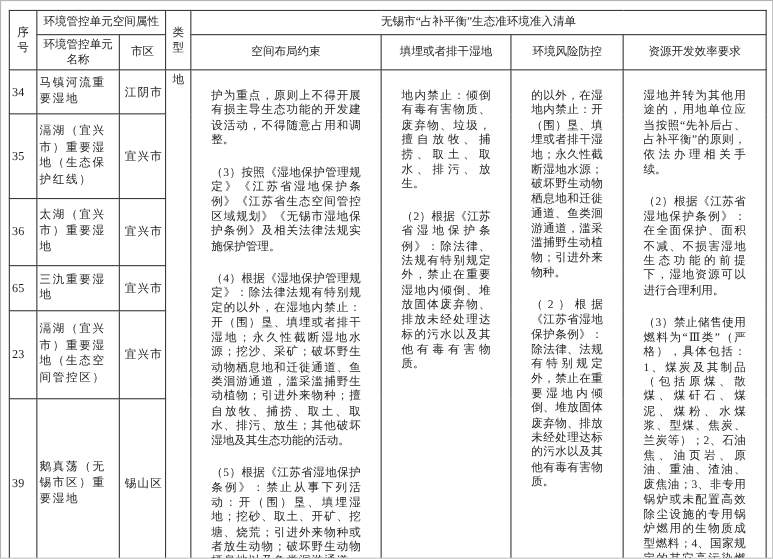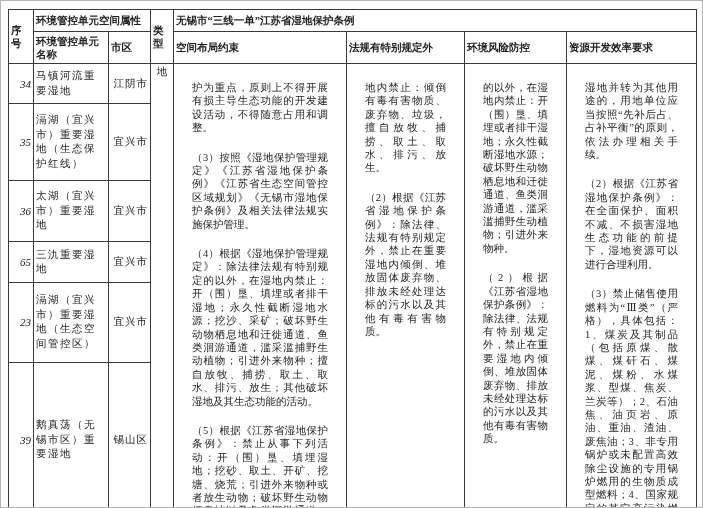--- a/index.html
+++ b/index.html
@@ -21,32 +21,31 @@
   }
   table.doc th, table.doc td{
     border:1px solid #3a3a3a;
     font-family:"Liberation Serif","DejaVu Serif",serif;
     color:#1e1e1e;
     box-sizing:border-box;
     padding:1px 2px;
     overflow:hidden;
   }
   thead th{
-    font-weight:bold;
+    font-weight:normal;
     font-size:10.5px;
-    text-align:left;
+    text-align:center;
     vertical-align:middle;
     line-height:13px;
   }
   tr.h1{height:22px;}
   tr.h2{height:32px;}
   td.serial{
-    text-align:right;vertical-align:middle;
+    text-align:left;vertical-align:middle;
     font-size:11px;
-    font-style:italic;
   }
   td.uname{
     vertical-align:middle;
     font-size:10.5px;letter-spacing:1.5px;line-height:14.5px;
     padding:2px 3px;
   }
   td.district{
     text-align:right;vertical-align:middle;
     font-size:10.5px;letter-spacing:1px;
   }
@@ -91,27 +90,27 @@
       <col style="width:173px">
       <col style="width:118px">
       <col style="width:102px">
       <col style="width:130px">
     </colgroup>
     <thead>
       <tr class="h1">
         <th rowspan="2">序号</th>
         <th colspan="2">环境管控单元空间属性</th>
         <th rowspan="2">类型</th>
-        <th colspan="4">无锡市“三线一单”江苏省湿地保护条例</th>
+        <th colspan="4">无锡市“占补平衡”生态准环境准入清单</th>
       </tr>
       <tr class="h2">
         <th>环境管控单元名称</th>
         <th>市区</th>
         <th>空间布局约束</th>
-        <th>法规有特别规定外</th>
+        <th>填埋或者排干湿地</th>
         <th>环境风险防控</th>
         <th>资源开发效率要求</th>
       </tr>
     </thead>
     <tbody>
       <tr>
         <td class="serial">34</td>
         <td class="uname">马镇河流重要湿地</td>
         <td class="district">江阴市</td>
         <td class="typecell" rowspan="7">地</td>

